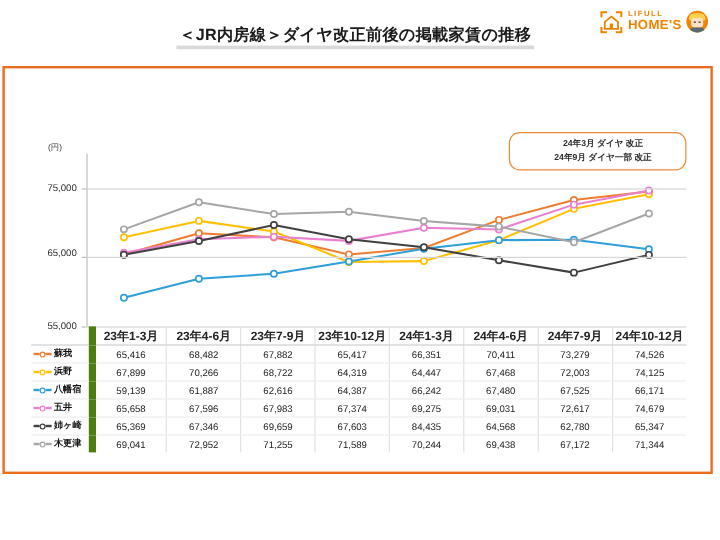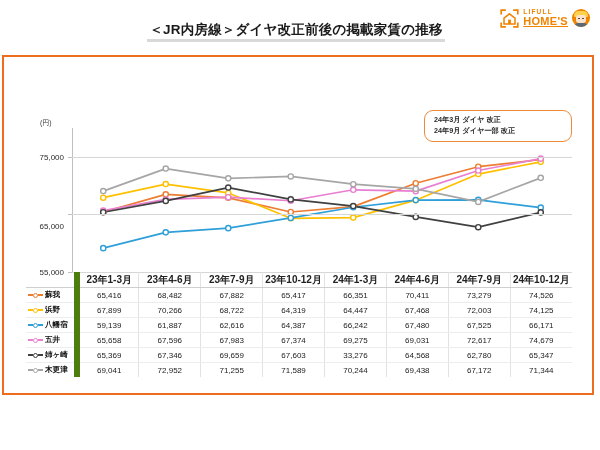--- a/index.html
+++ b/index.html
@@ -26,38 +26,38 @@
     border-bottom:3px solid #d9d9d9;line-height:17px;
   }
 
   .logo{
     position:absolute;right:10px;top:6px;height:24px;
     display:flex;align-items:center;gap:4px;
   }
   .logo-house{width:19px;height:19px;position:relative;flex:0 0 auto;}
   .logo-text{display:flex;flex-direction:column;line-height:1;}
   .logo-lifull{font-size:6.5px;font-weight:700;color:#F08300;letter-spacing:1.2px;}
-  .logo-homes{font-size:11px;font-weight:800;color:#F08300;letter-spacing:.3px;margin-top:1px;text-decoration:underline;}
+  .logo-homes{font-size:11px;font-weight:800;color:#F08300;letter-spacing:.3px;margin-top:1px;}
   .logo-mascot{
     width:18px;height:18px;border-radius:50%;background:#F08300;
     position:relative;flex:0 0 auto;overflow:hidden;
   }
   .mascot-hat{position:absolute;left:2px;top:1.5px;width:14px;height:6px;background:#FFD24D;border-radius:7px 7px 2px 2px;}
   .mascot-face{position:absolute;left:4px;top:6px;width:10px;height:8px;background:#FBE3CB;border-radius:3px;}
   .mascot-eye{position:absolute;top:8.5px;width:1.6px;height:1.8px;background:#4a3322;border-radius:50%;}
   .mascot-eye.l{left:6px;} .mascot-eye.r{left:10.2px;}
   .mascot-body{position:absolute;left:3px;top:13.5px;width:12px;height:5px;background:#5a6a74;border-radius:3px 3px 0 0;}
 
   
   .note{
     position:absolute;left:424px;top:110px;width:148px;height:32px;
     border:1.2px solid #ED8B3A;border-radius:9px;background:#fff;
     box-sizing:border-box;padding:4px 0 0 9px;
   }
-  .note-line{font-size:7.2px;color:#2b2b2b;line-height:10.5px;white-space:nowrap;font-weight:600;}
+  .note-line{font-size:7.2px;color:#2b2b2b;line-height:10.5px;white-space:nowrap;font-weight:600;text-align:center;}
 
   
   .axis-unit{position:absolute;left:40px;top:118px;font-size:7px;color:#3a3a3a;}
   .plot{
     position:absolute;left:72px;top:128px;width:500px;height:144px;
   }
   .ylabels{position:absolute;left:0;top:128px;width:68px;height:144px;}
   .ylabel{
     position:absolute;right:4px;font-size:8px;color:#2b2b2b;
     transform:translateY(-50%);white-space:nowrap;
@@ -128,21 +128,21 @@
 
   <div class="note">
     <div class="note-line">24年3月  ダイヤ 改正</div>
     <div class="note-line">24年9月  ダイヤ一部 改正</div>
   </div>
 
   <div class="axis-unit">(円)</div>
 
   <div class="ylabels" id="ylabels">
       <div class="ylabel" style="top: 144px;">55,000</div>
-      <div class="ylabel" style="top: 98px;">65,000</div>
+      <div class="ylabel" style="top: 83px;">65,000</div>
       <div class="ylabel" style="top: 28.8px;">75,000</div>
     </div>
 
   <div class="plot" id="plot">
     <div class="axisline"></div>
     <svg class="series" id="series-svg" width="500" height="144">
         <polyline points="31.25,84.00 93.75,66.34 156.25,69.80 218.75,84.00 281.25,78.62 343.75,55.23 406.25,38.71 468.75,31.53" fill="none" stroke="#ED7D31" stroke-width="1.7" stroke-linejoin="round"></polyline>
         <polyline points="31.25,69.70 93.75,56.07 156.25,64.96 218.75,90.32 281.25,89.59 343.75,72.18 406.25,46.06 468.75,33.84" fill="none" stroke="#FFC000" stroke-width="1.7" stroke-linejoin="round"></polyline>
         <polyline points="31.25,120.16 93.75,104.33 156.25,100.13 218.75,89.93 281.25,79.25 343.75,72.12 406.25,71.86 468.75,79.66" fill="none" stroke="#2E9FD8" stroke-width="1.7" stroke-linejoin="round"></polyline>
         <polyline points="31.25,82.61 93.75,71.45 156.25,69.22 218.75,72.73 281.25,61.78 343.75,63.18 406.25,42.53 468.75,30.65" fill="none" stroke="#E87FD0" stroke-width="1.7" stroke-linejoin="round"></polyline>
@@ -298,21 +298,21 @@
               <span class="leg-line" style="background:#404040"></span>
               <span class="leg-dot" style="border-color:#404040"></span>
               <span class="leg-line" style="background:#404040"></span>
               <span class="leg-name">姉ヶ崎</span>
             </span>
           </td>
           <td>65,369</td>
           <td>67,346</td>
           <td>69,659</td>
           <td>67,603</td>
-          <td>33,276</td>
+          <td>84,435</td>
           <td>64,568</td>
           <td>62,780</td>
           <td>65,347</td>
         </tr>
         <tr>
           <td class="legcol">
             <span class="leg">
               <span class="leg-line" style="background:#A6A6A6"></span>
               <span class="leg-dot" style="border-color:#A6A6A6"></span>
               <span class="leg-line" style="background:#A6A6A6"></span>

